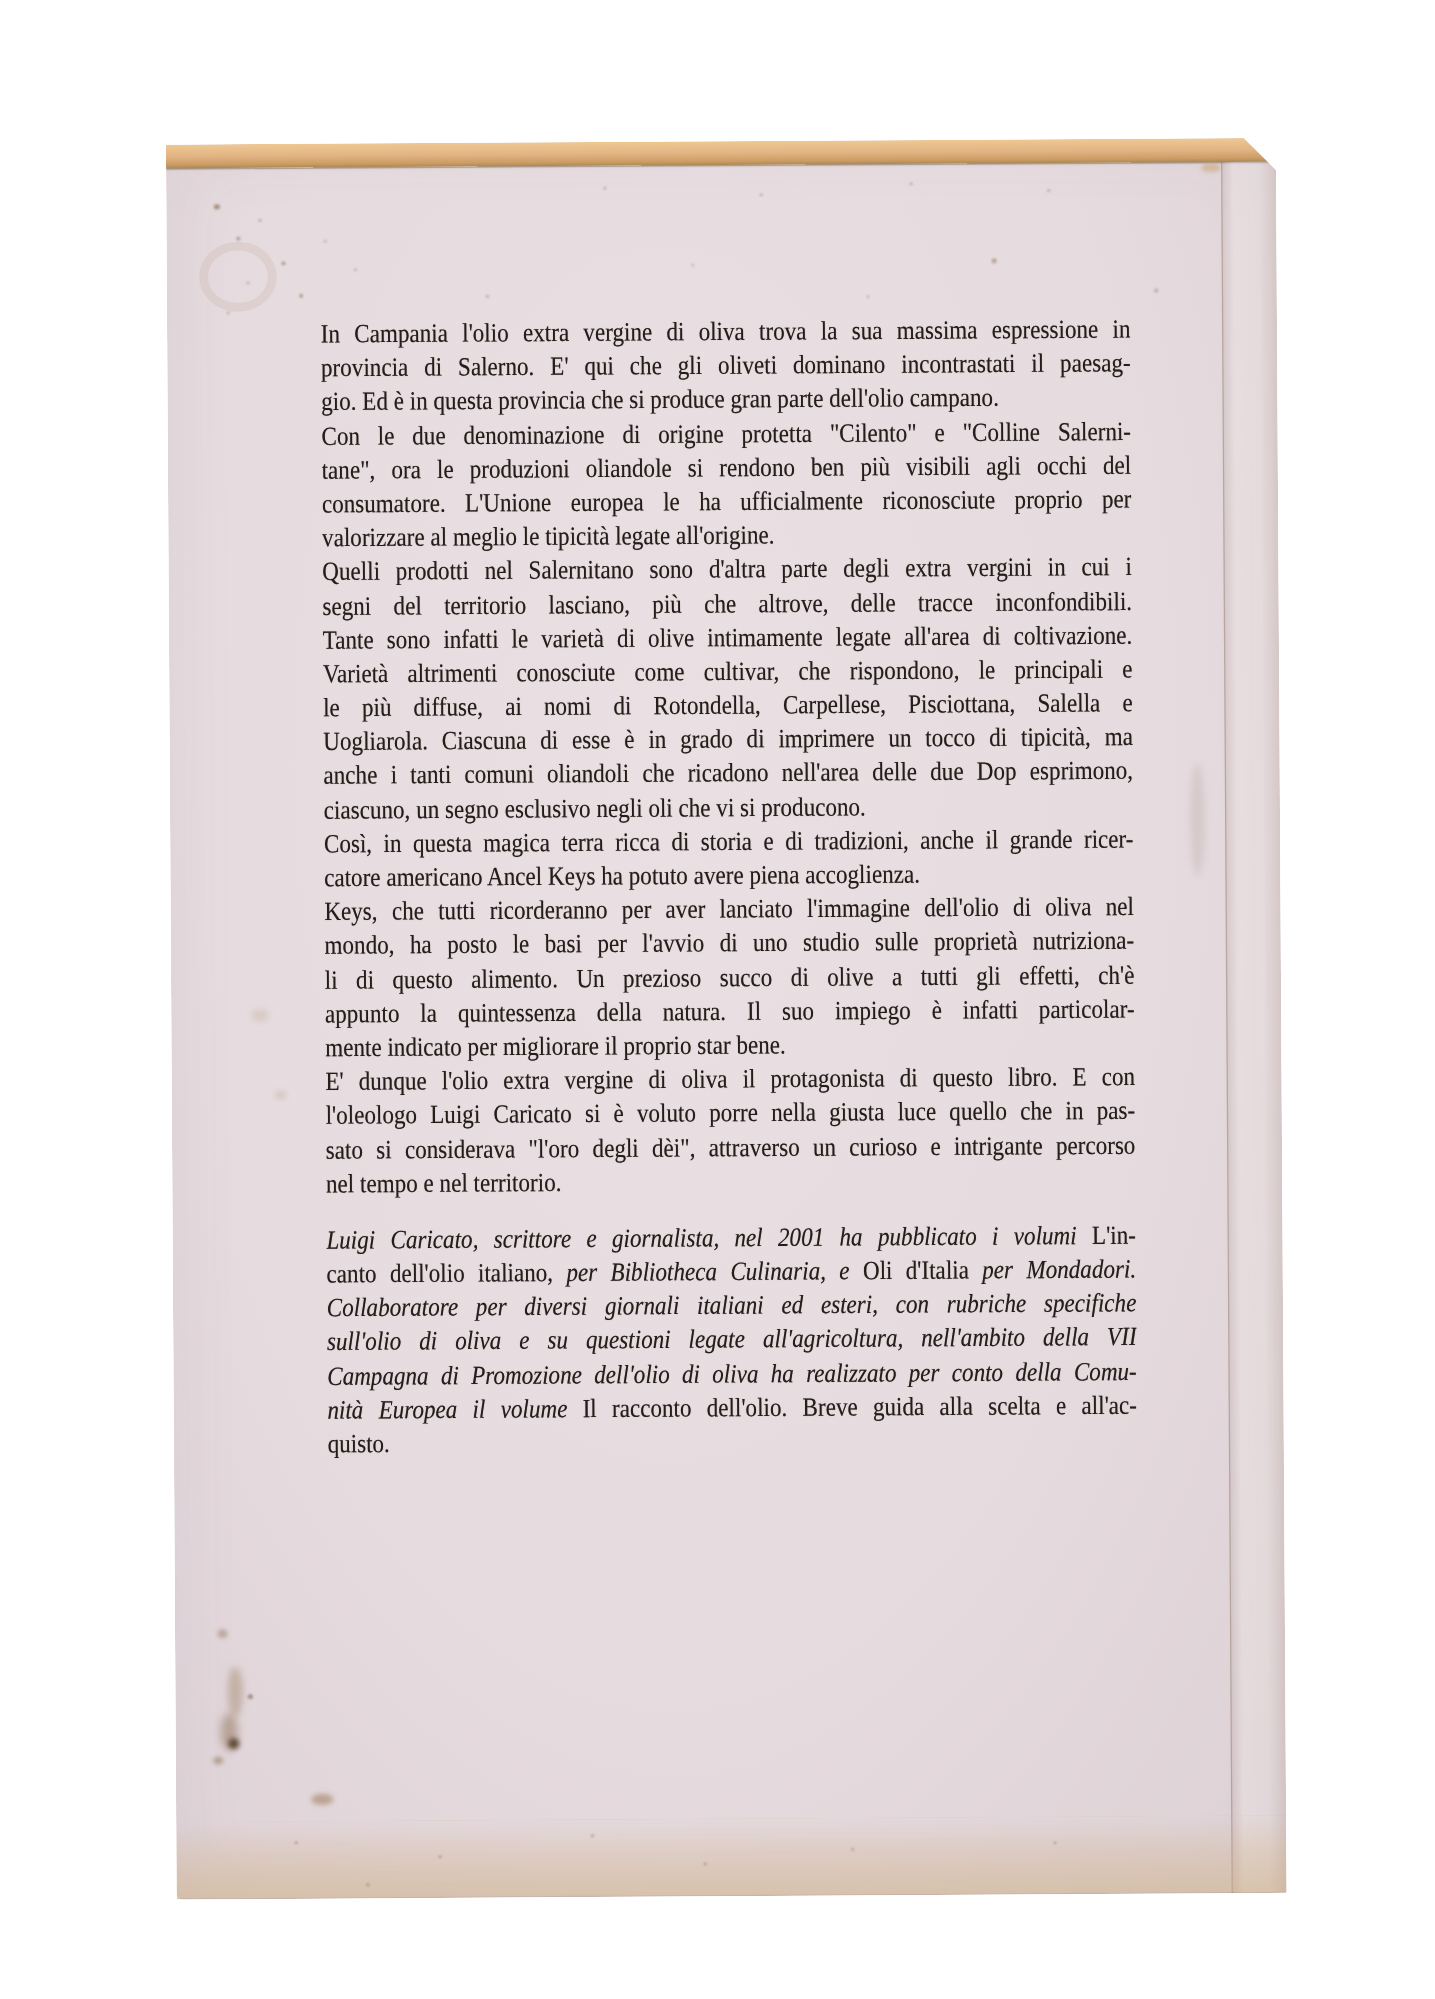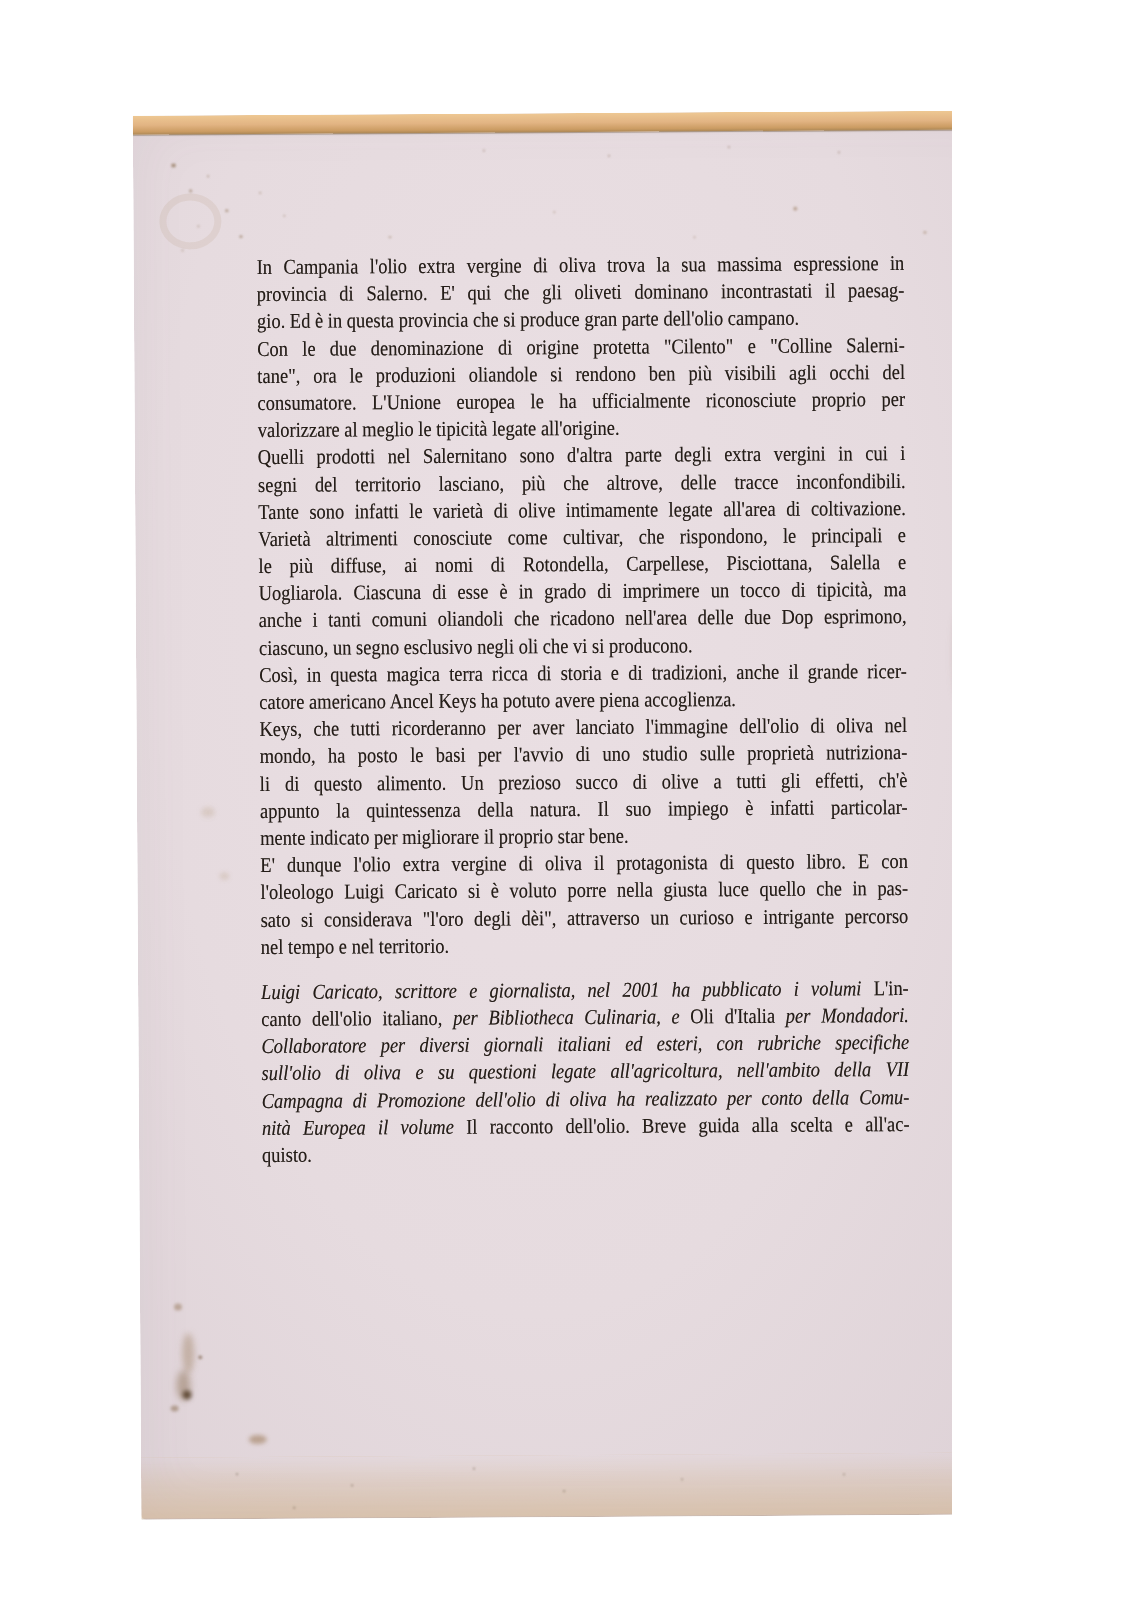--- a/index.html
+++ b/index.html
@@ -14,21 +14,21 @@
   }
   *{box-sizing:border-box;}
   html,body{margin:0;padding:0;}
   body{
     width:1148px;height:1599px;
     background:var(--bg);
     font-family:"Liberation Serif", serif;
     overflow:hidden;
   }
   .photo{
-    position:relative;width:952px;height:1599px;background:var(--bg);overflow:hidden;
+    position:relative;width:1148px;height:1599px;background:var(--bg);overflow:hidden;
   }
   .book{
     position:absolute;left:137px;top:113px;width:888px;height:1404px;
     transform:rotate(-0.35deg);
     background:
       radial-gradient(ellipse at 45% 35%, #eadfe3 0%, var(--cover) 55%, var(--cover-edge) 100%);
     clip-path:polygon(0 0, calc(100% - 26px) 0, 100% 26px, 100% 100%, 0 100%);
     box-shadow:0 2px 7px rgba(0,0,0,0.10), inset 0 0 60px rgba(120,100,110,0.07);
     border-bottom-left-radius:5px;
   }

